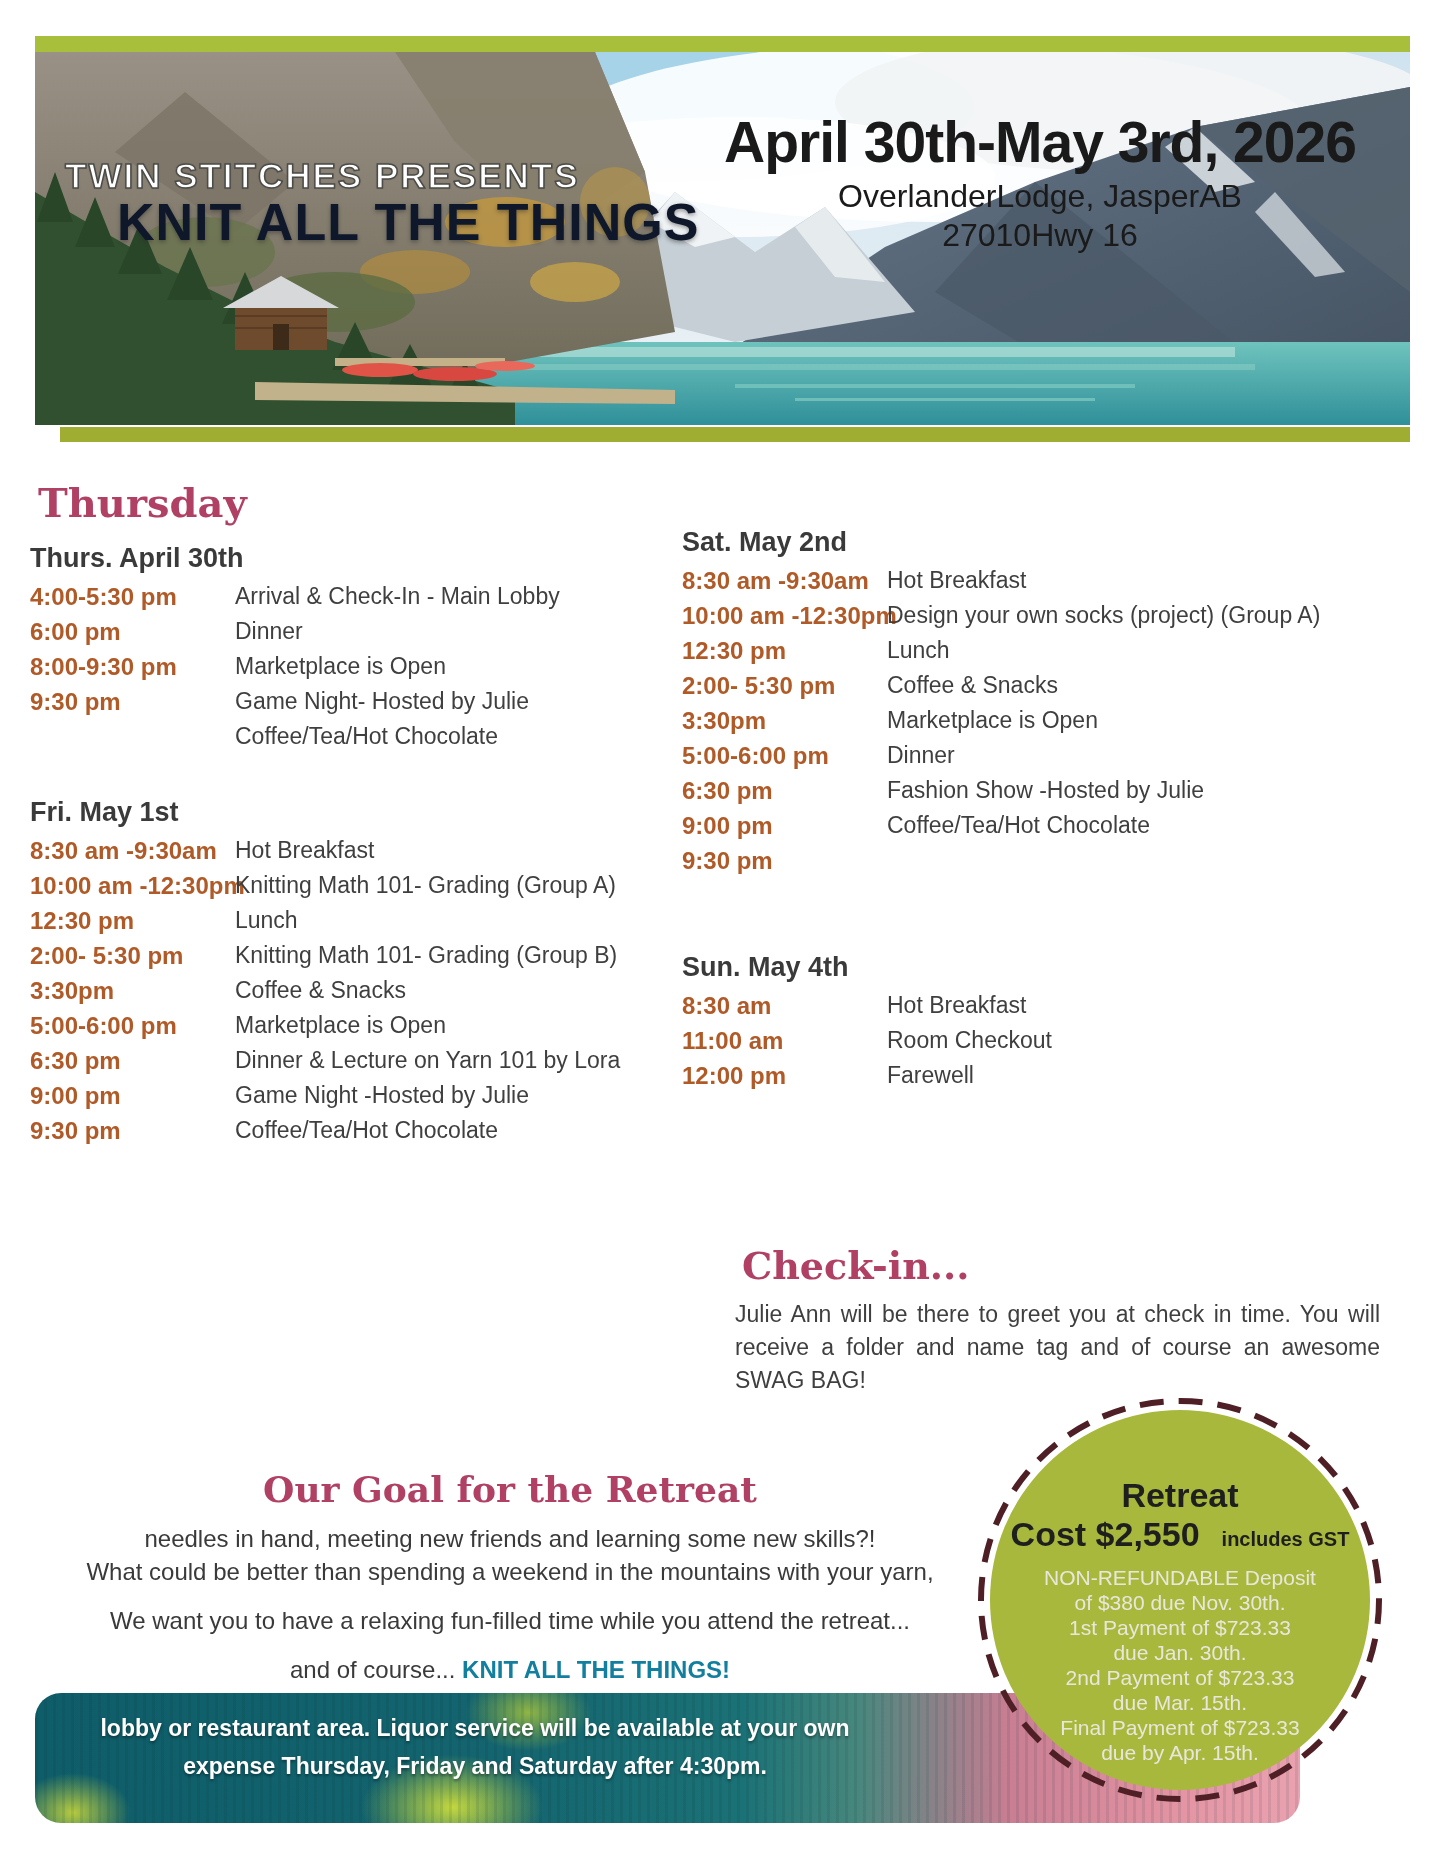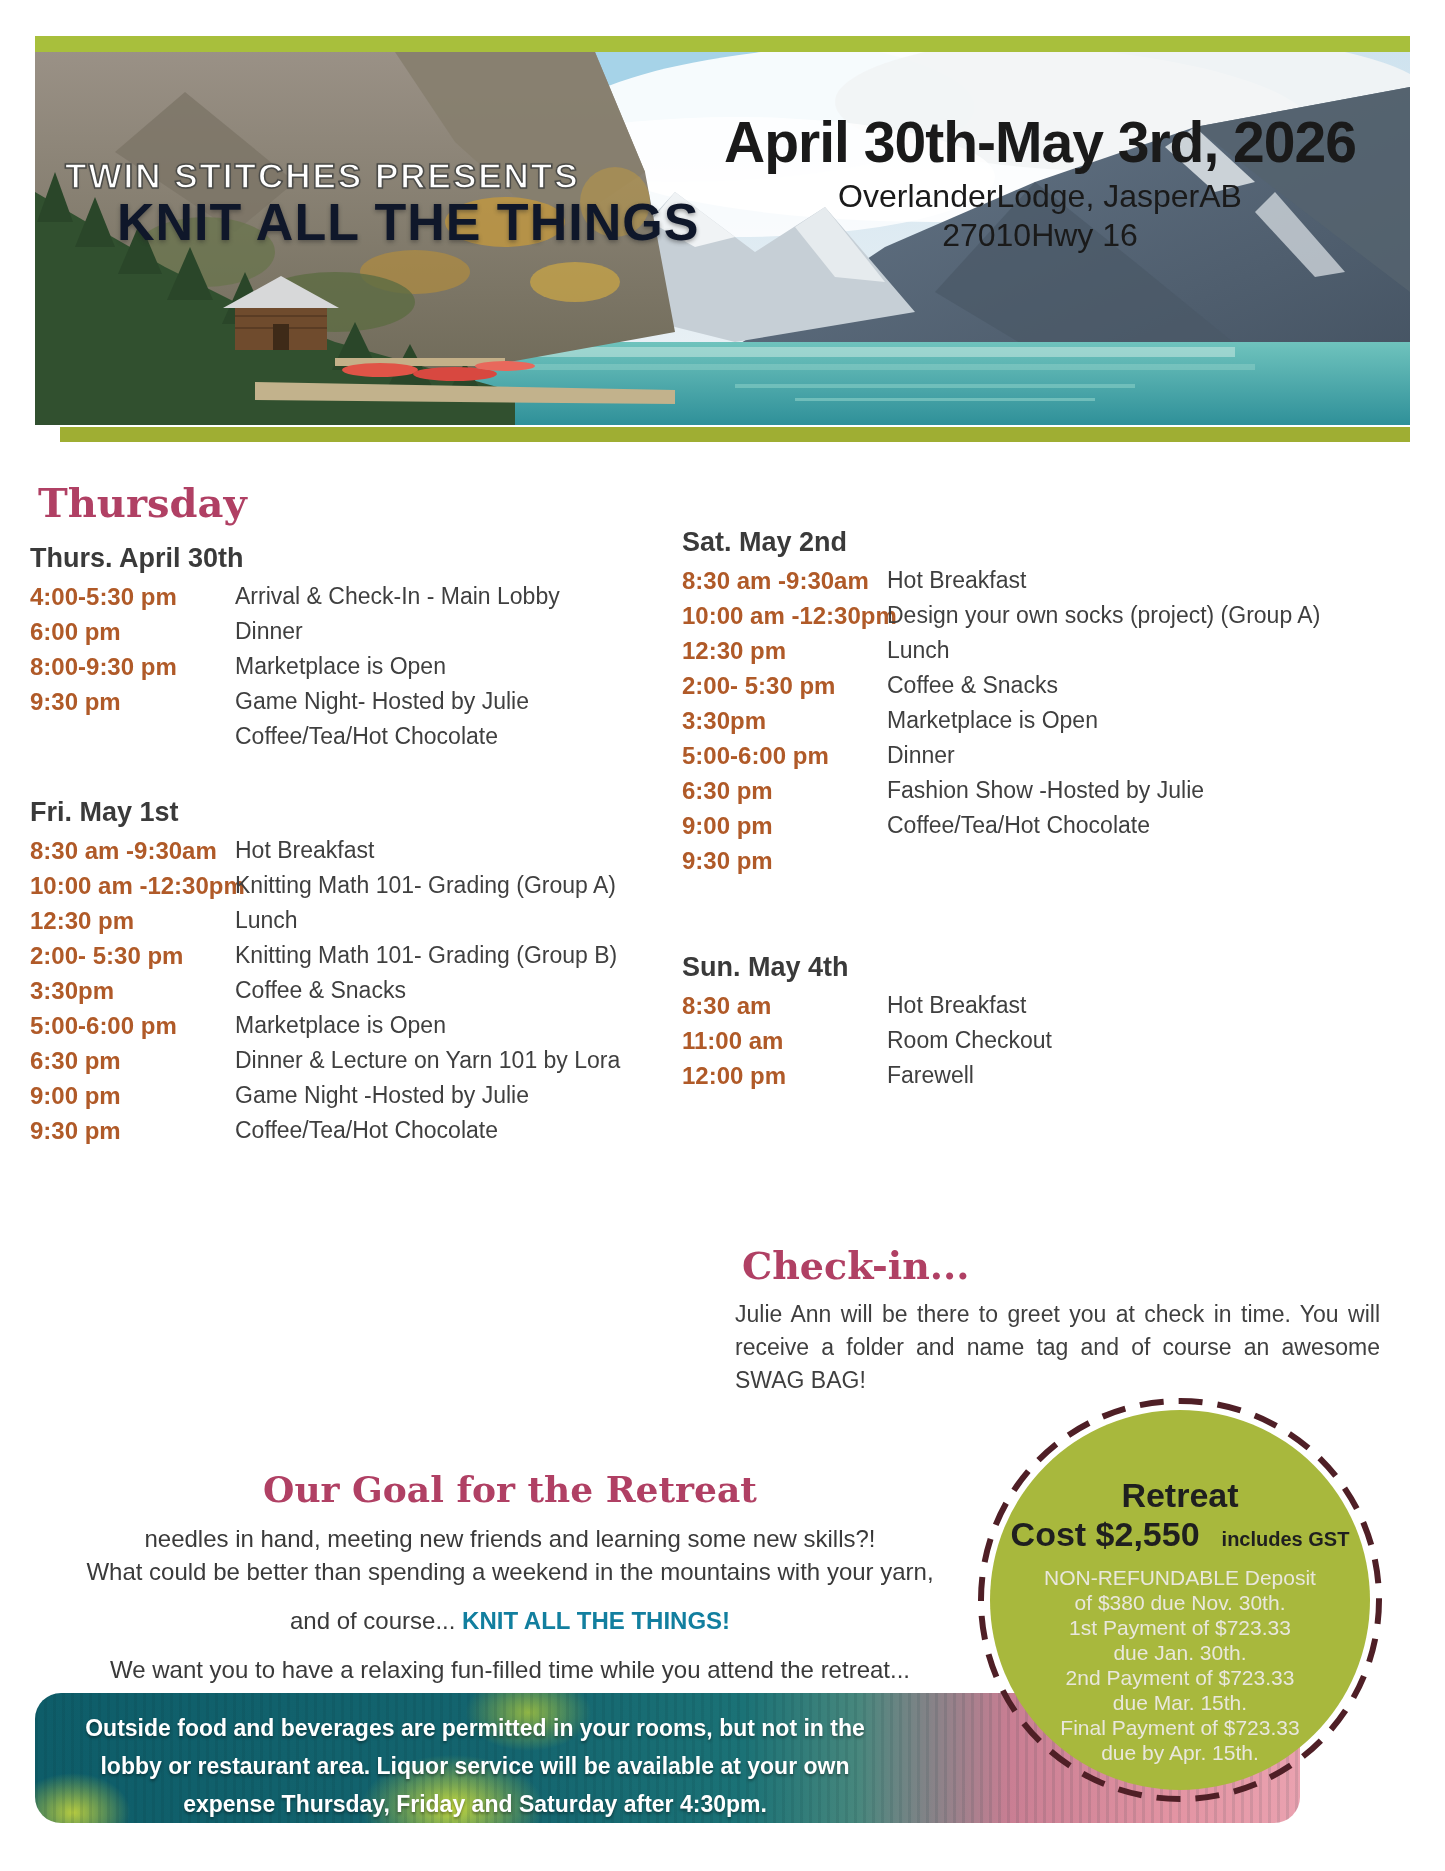--- a/index.html
+++ b/index.html
@@ -261,22 +261,22 @@
 
   <section class="checkin">
     <h2>Check-in...</h2>
     <p>Julie Ann will be there to greet you at check in time. You will receive a folder and name tag and of course an awesome SWAG BAG!</p>
   </section>
 
   <section class="goal">
     <h2>Our Goal for the Retreat</h2>
     <div class="gline">needles in hand, meeting new friends and learning some new skills?!</div>
     <div class="gline">What could be better than spending a weekend in the mountains with your yarn,</div>
+    <div class="gline spaced">We want you to have a relaxing fun-filled time while you attend the retreat...</div>
     <div class="gline spaced"><span>and of course... </span><span class="teal">KNIT ALL THE THINGS!</span></div>
-    <div class="gline spaced">We want you to have a relaxing fun-filled time while you attend the retreat...</div>
   </section>
 
   <div class="cost-wrap">
     <svg width="406" height="406">
       <circle cx="203" cy="203" r="199" fill="none" stroke="#4f1f26" stroke-width="6" stroke-dasharray="24 15"></circle>
     </svg>
     <div class="cost-circle">
       <div class="cost-title">Retreat</div>
       <div class="cost-line2"><span>Cost $2,550</span><span class="gst">includes GST</span></div>
       <div>
@@ -287,19 +287,18 @@
           <div class="cost-detail">2nd Payment of $723.33</div>
           <div class="cost-detail">due Mar. 15th.</div>
           <div class="cost-detail">Final Payment of $723.33</div>
           <div class="cost-detail">due by Apr. 15th.</div>
         </div>
     </div>
   </div>
 
   <div class="banner">
     <div class="banner-text">
-      <div>Outside food and beverages are permitted in your rooms, but not in the</div>
       <div>lobby or restaurant area. Liquor service will be available at your own</div>
       <div>expense Thursday, Friday and Saturday after 4:30pm.</div>
     </div>
   </div>
 
 </div>
 
 </body></html>

